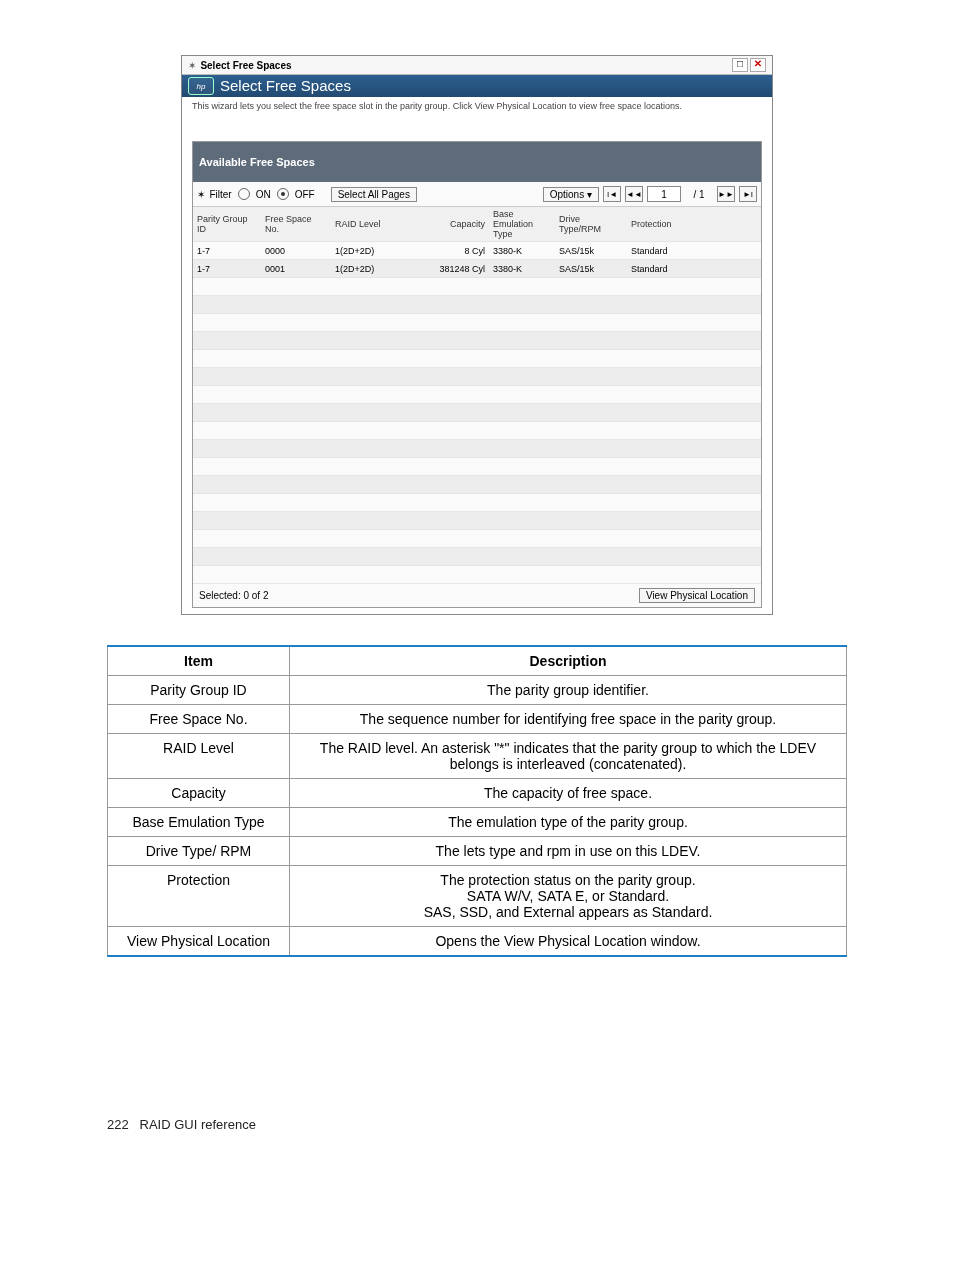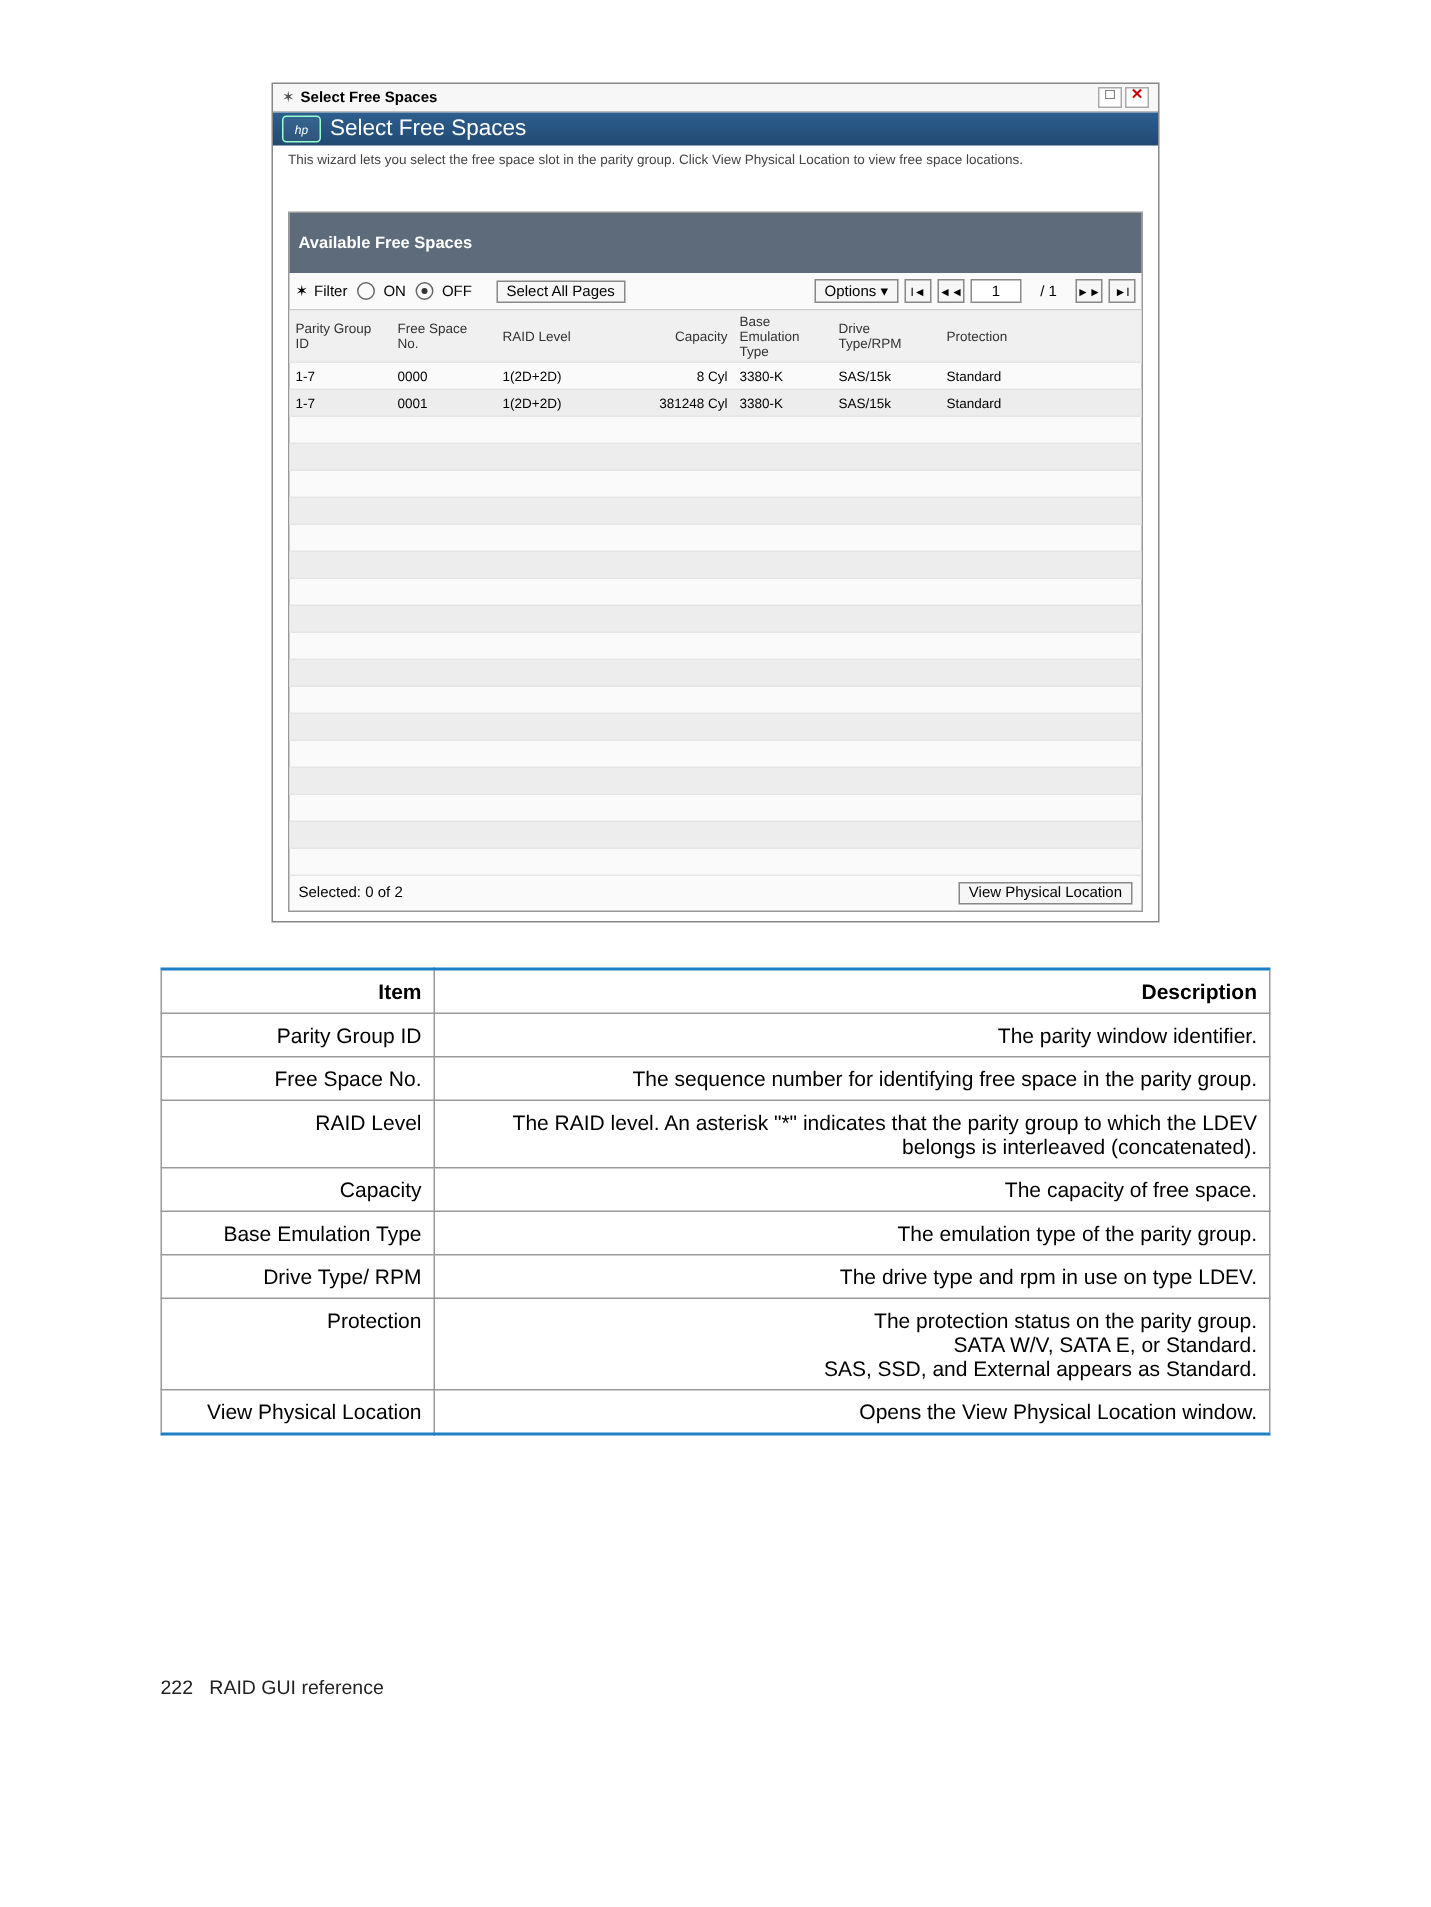--- a/index.html
+++ b/index.html
@@ -30,21 +30,21 @@
   .grid-row.alt { background:#ededed; }
   .c1{width:60px;padding:2px 4px;} .c2{width:62px;padding:2px 4px;} .c3{width:70px;padding:2px 4px;}
   .c4{width:72px;padding:2px 4px;text-align:right;} .c5{width:58px;padding:2px 4px;}
   .c6{width:64px;padding:2px 4px;} .c7{width:76px;padding:2px 4px;} .c8{flex:1;padding:2px 4px;}
   .panel-footer { display:flex; align-items:center; padding:4px 6px; font-size:10px; }
   .panel-footer .spacer { flex:1; }
   .dlg-buttons { display:flex; justify-content:flex-end; gap:6px; padding:6px 14px 10px; }
   .dlg-buttons .btn { width:50px; text-align:center; }
 
   .desc-table { width:740px; margin:0 auto; border-collapse:collapse; font-family:"Segoe UI",Arial,sans-serif; font-size:14px; border-top:2px solid #1e7fc4; border-bottom:2px solid #1e7fc4; }
-  .desc-table th, .desc-table td { border:1px solid #999; padding:6px 8px; text-align:right; vertical-align:top; }
+  .desc-table th, .desc-table td { border:1px solid #999; padding:6px 8px; text-align:center; vertical-align:top; }
   .desc-table th { font-weight:bold; }
 
   .footer { width:740px; margin:160px auto 0; font-size:13px; color:#222; }
 </style>
 </head>
 <body>
 
 <div class="page">
 
   <div class="dialog-wrap">
@@ -297,41 +297,41 @@
   <table class="desc-table">
     <thead>
       <tr>
         <th style="width:165px">Item</th>
         <th>Description</th>
       </tr>
     </thead>
     <tbody id="desc-body">
         <tr>
           <td>Parity Group ID</td>
-          <td>The parity window identifier.</td>
+          <td>The parity group identifier.</td>
         </tr>
         <tr>
           <td>Free Space No.</td>
           <td>The sequence number for identifying free space in the parity group.</td>
         </tr>
         <tr>
           <td>RAID Level</td>
           <td>The RAID level. An asterisk "*" indicates that the parity group to which the LDEV belongs is interleaved (concatenated).</td>
         </tr>
         <tr>
           <td>Capacity</td>
           <td>The capacity of free space.</td>
         </tr>
         <tr>
           <td>Base Emulation Type</td>
           <td>The emulation type of the parity group.</td>
         </tr>
         <tr>
           <td>Drive Type/ RPM</td>
-          <td>The drive type and rpm in use on type LDEV.</td>
+          <td>The lets type and rpm in use on this LDEV.</td>
         </tr>
         <tr>
           <td>Protection</td>
           <td>The protection status on the parity group.<br>SATA W/V, SATA E, or Standard.<br>SAS, SSD, and External appears as Standard.</td>
         </tr>
         <tr>
           <td>View Physical Location</td>
           <td>Opens the View Physical Location window.</td>
         </tr>
       </tbody>

